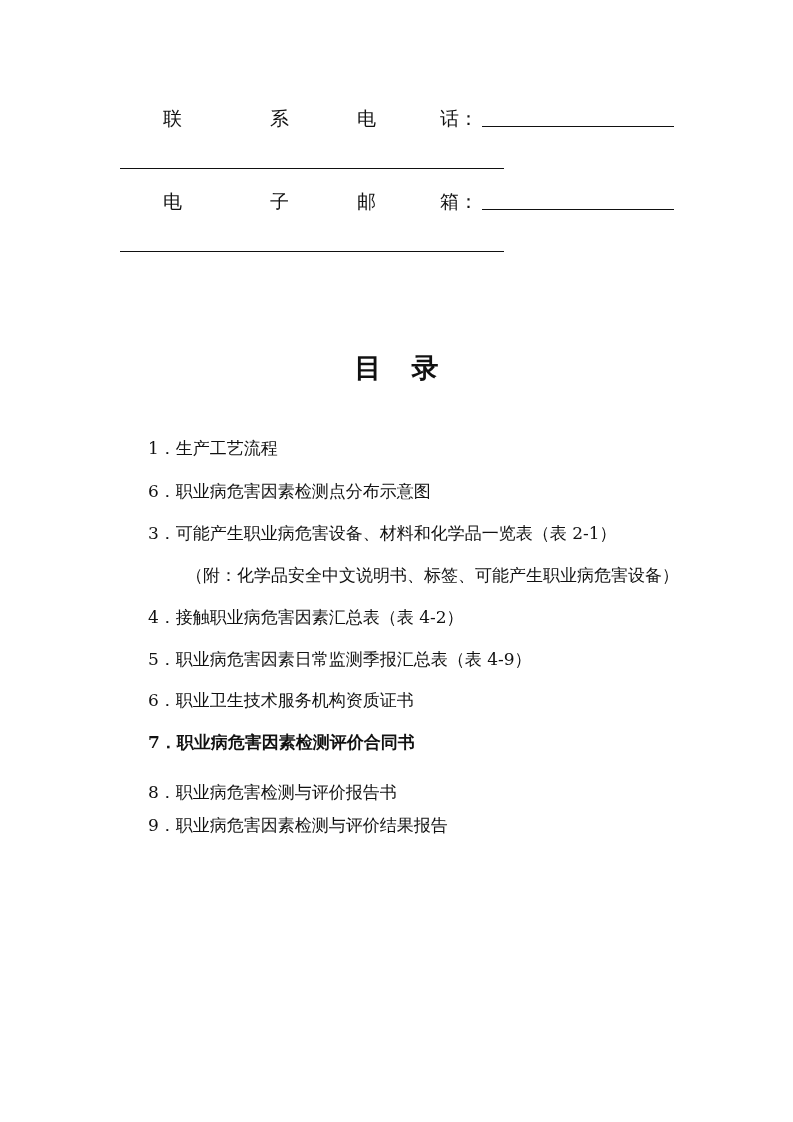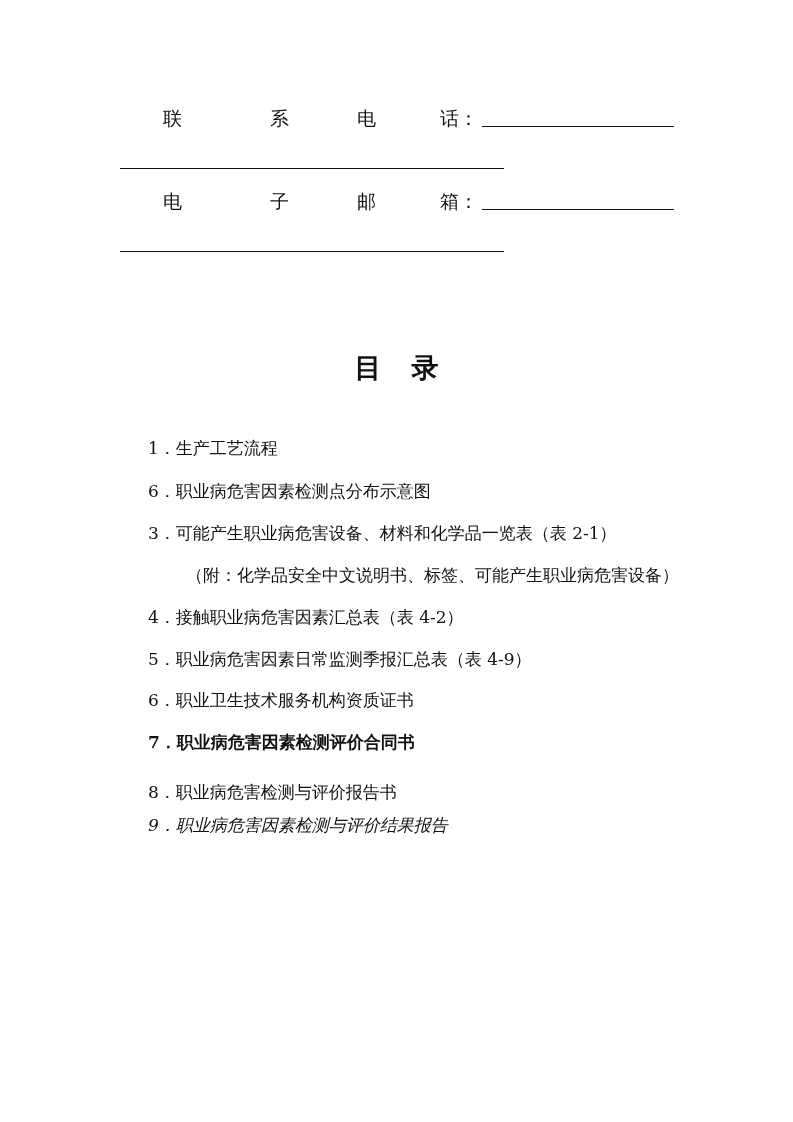--- a/index.html
+++ b/index.html
@@ -47,14 +47,14 @@
 <div class="toc">
   <div class="toc-item" style="top:0px;">1．生产工艺流程</div>
   <div class="toc-item" style="top:43px;">6．职业病危害因素检测点分布示意图</div>
   <div class="toc-item" style="top:85px;">3．可能产生职业病危害设备、材料和化学品一览表（表 2-1）</div>
   <div class="toc-item toc-sub" style="top:127px;">（附：化学品安全中文说明书、标签、可能产生职业病危害设备）</div>
   <div class="toc-item" style="top:169px;">4．接触职业病危害因素汇总表（表 4-2）</div>
   <div class="toc-item" style="top:211px;">5．职业病危害因素日常监测季报汇总表（表 4-9）</div>
   <div class="toc-item" style="top:252px;">6．职业卫生技术服务机构资质证书</div>
   <div class="toc-item" style="top:294px;font-weight:bold;">7．职业病危害因素检测评价合同书</div>
   <div class="toc-item" style="top:344px;">8．职业病危害检测与评价报告书</div>
-  <div class="toc-item" style="top:377px;font-style:italic;">9．职业病危害因素检测与评价结果报告</div>
+  <div class="toc-item" style="top:377px;">9．职业病危害因素检测与评价结果报告</div>
 </div>
 
 </body></html>

